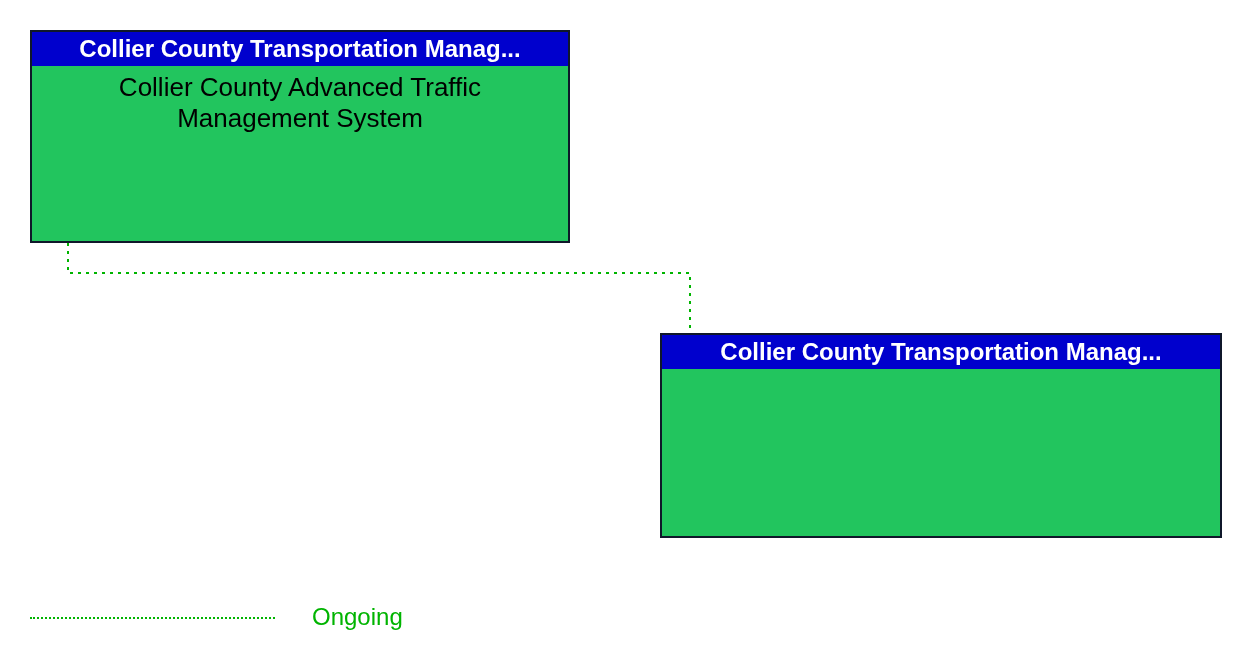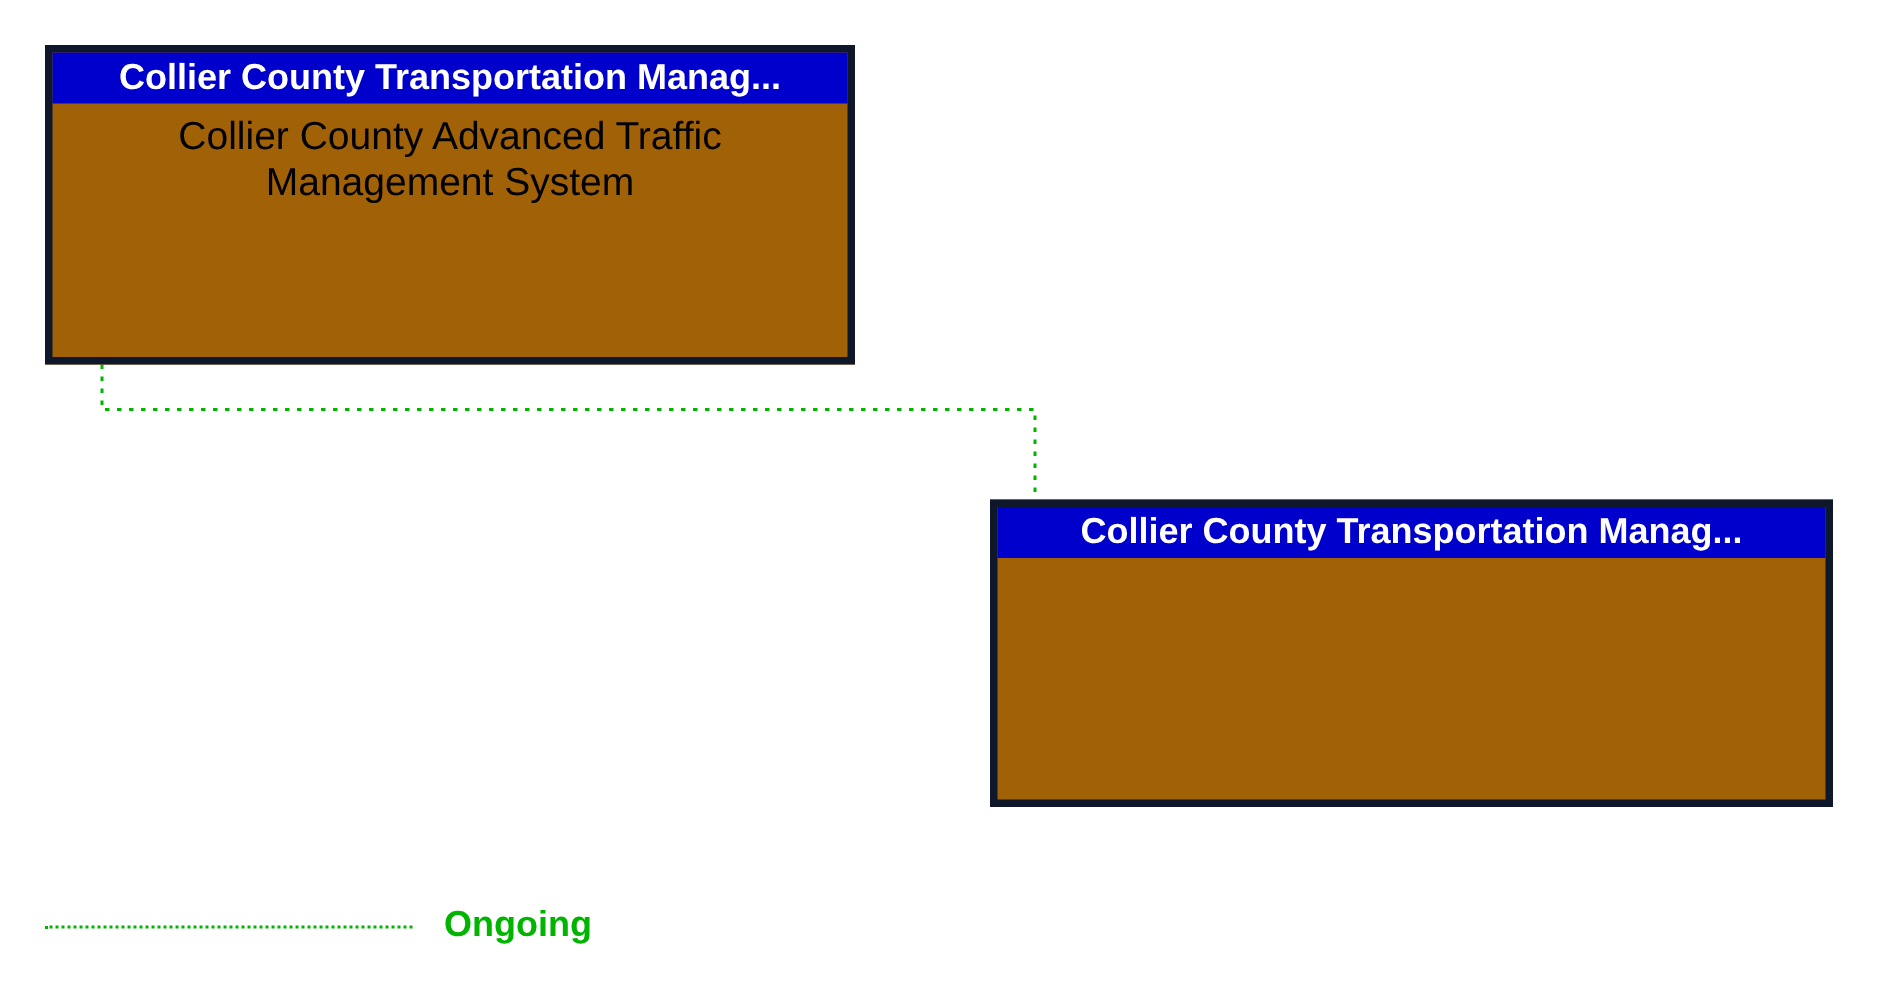--- a/index.html
+++ b/index.html
@@ -7,22 +7,22 @@
     padding: 0;
     width: 1252px;
     height: 658px;
     background: #ffffff;
     font-family: Arial, Helvetica, sans-serif;
     position: relative;
     overflow: hidden;
   }
   .node {
     position: absolute;
-    border: 5px solid #0f172a;
-    background: #a16207;
+    border: 2px solid #0f172a;
+    background: #22c55e;
     box-sizing: border-box;
   }
   .node-header {
     background: #0000cd;
     color: #ffffff;
     font-size: 24px;
     font-weight: bold;
     text-align: center;
     padding: 3px 6px;
     white-space: nowrap;
@@ -67,13 +67,13 @@
 <div class="node" style="left:30px; top:30px; width:540px; height:213px;">
   <div class="node-header">Collier County Transportation Manag...</div>
   <div class="node-body">Collier County Advanced Traffic Management System</div>
 </div>
 
 <div class="node" style="left:660px; top:333px; width:562px; height:205px;">
   <div class="node-header">Collier County Transportation Manag...</div>
 </div>
 
 <div class="legend-line" style="left:30px; top:617px; width:245px;"></div>
-<div class="legend-label" style="left:296px; top:603px;font-weight:bold;">Ongoing</div>
+<div class="legend-label" style="left:312px; top:603px;">Ongoing</div>
 
 </body></html>

